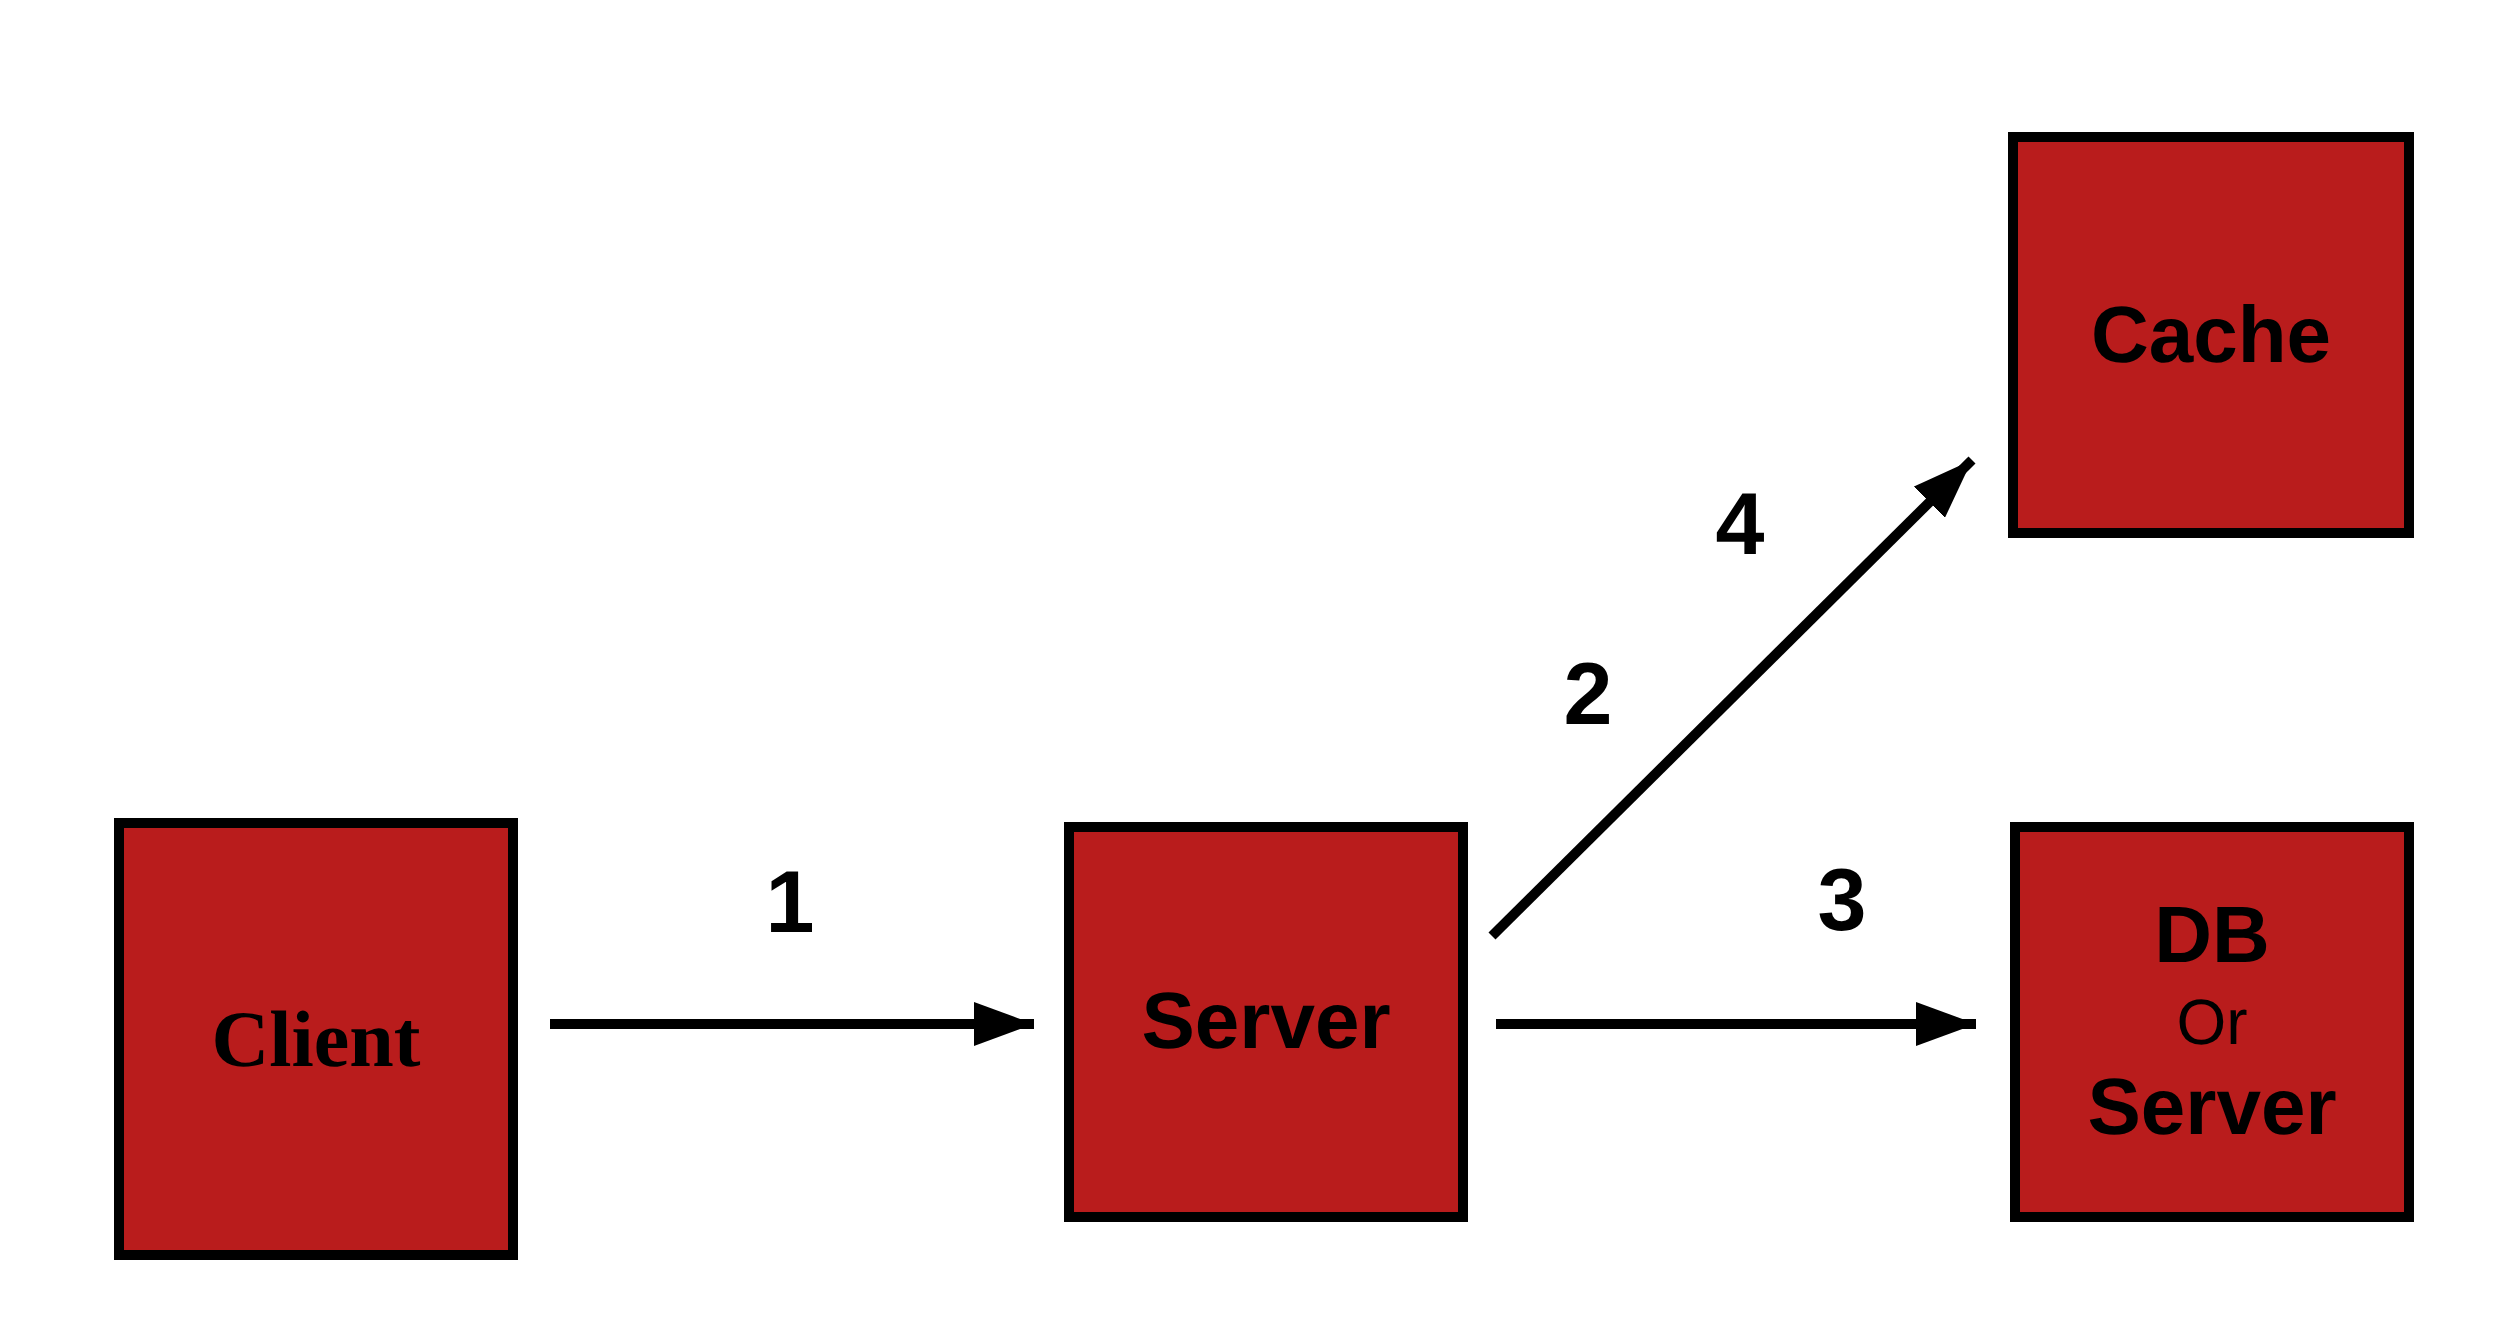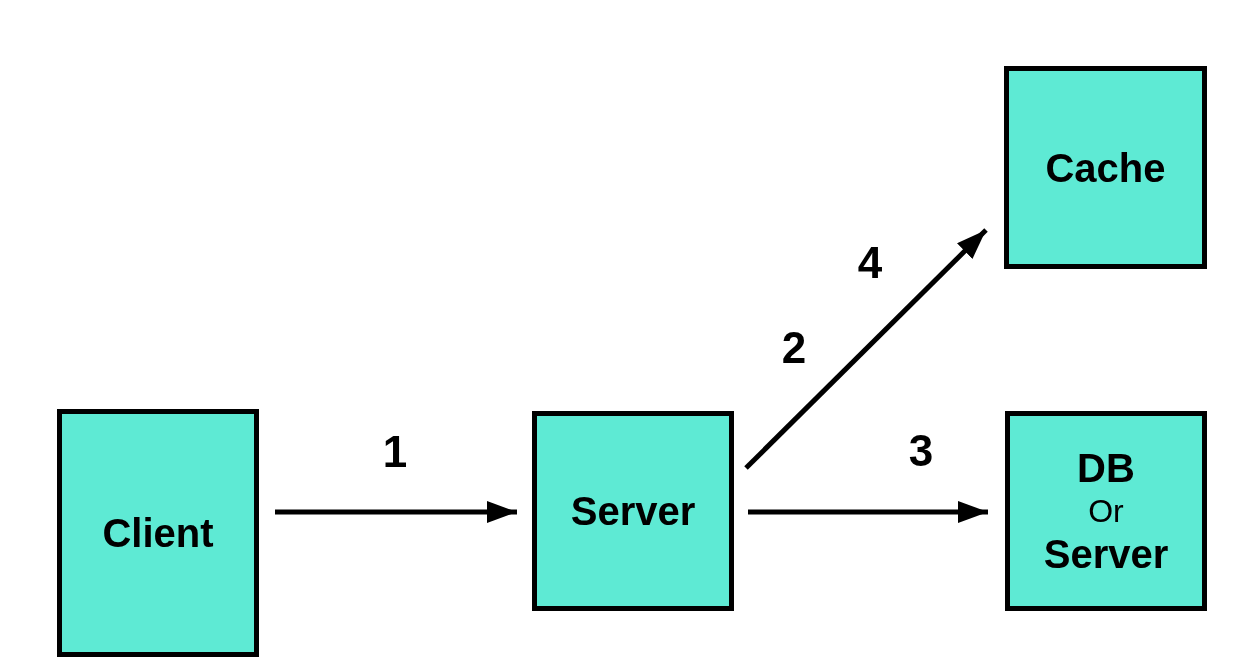--- a/index.html
+++ b/index.html
@@ -13,31 +13,31 @@
     height: 666px;
     background: #ffffff;
     font-family: "Liberation Sans", sans-serif;
     color: #000000;
     overflow: hidden;
   }
   .node {
     position: absolute;
     box-sizing: border-box;
     border: 5px solid #000000;
-    background: #5eead4;
+    background: #b91c1c;
     display: flex;
     flex-direction: column;
     align-items: center;
     justify-content: center;
     text-align: center;
     font-weight: 700;
     font-size: 40px;
     line-height: 1.15;
   }
-  .node-client { left: 57px;  top: 409px; width: 202px; height: 248px; }
+  .node-client { left: 57px;  top: 409px; width: 202px; height: 221px; font-family: Liberation Serif, serif; }
   .node-server { left: 532px; top: 411px; width: 202px; height: 200px; }
   .node-cache  { left: 1004px; top: 66px; width: 203px; height: 203px; }
   .node-db     { left: 1005px; top: 411px; width: 202px; height: 200px; }
   .node .sub {
     font-weight: 400;
     font-size: 32px;
     line-height: 1.25;
   }
   .edge-label {
     position: absolute;

